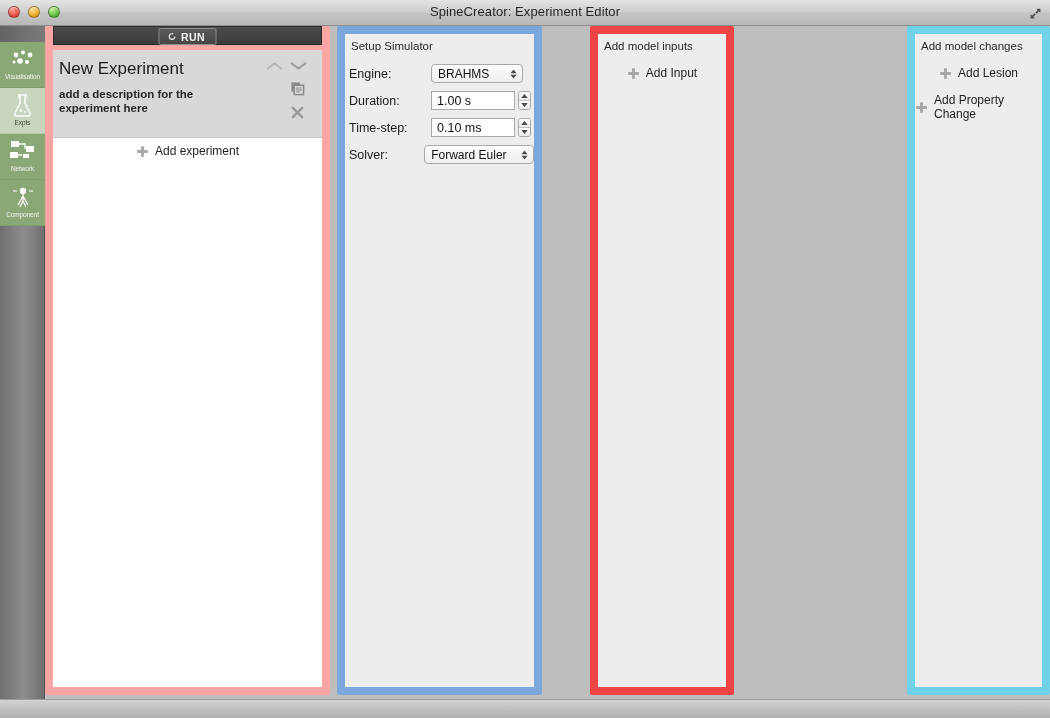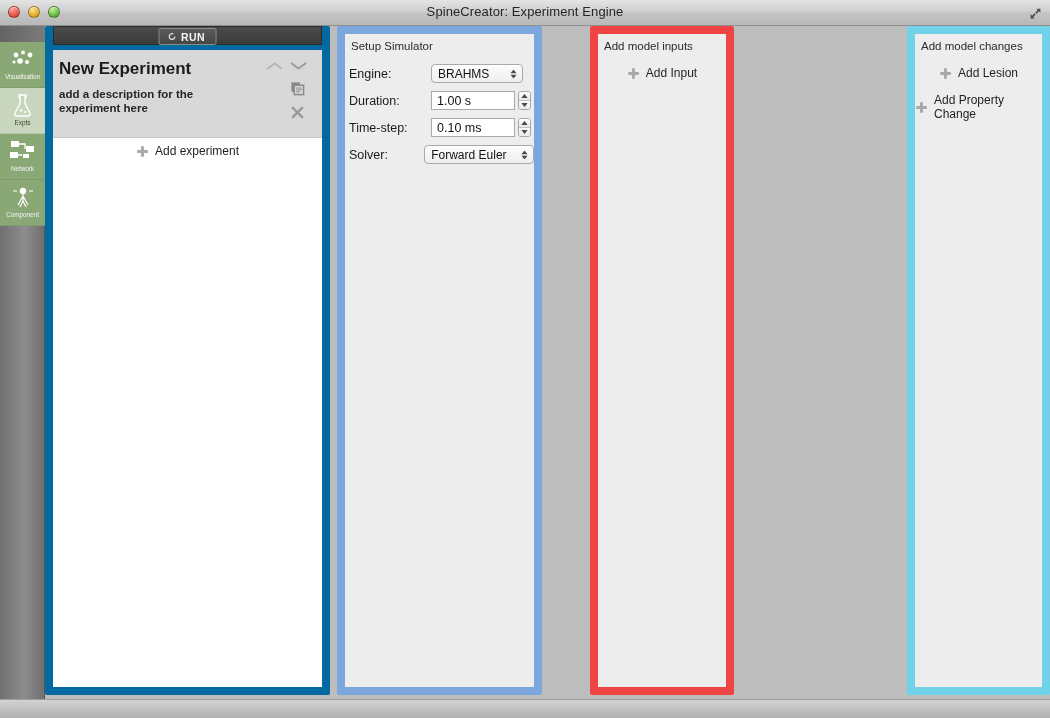--- a/index.html
+++ b/index.html
@@ -100,21 +100,21 @@
     position: absolute; inset: 8px;
     background: #ededed;
     overflow: hidden;
   }
   .panel-title {
     position: absolute; left: 6px; top: 6px;
     font-size: 11.5px; color: #2b2b2b;
   }
 
   
-  #panel-expts { left: 0; width: 285px; background: #0369a1; }
+  #panel-expts { left: 0; width: 285px; background: #fca5a5; }
   #panel-expts .panel-inner { inset: 8px; background: #ffffff; top: 24px; }
   .run-bar {
     position: absolute; left: 8px; right: 8px; top: 0; height: 19px;
     background: linear-gradient(to bottom, #4b4b4b, #3b3b3b);
     border: 1px solid #2c2c2c;
   }
   .run-btn {
     position: absolute; left: 50%; transform: translateX(-50%); top: 1px;
     height: 17px; padding: 0 11px 0 8px;
     background: linear-gradient(to bottom, #5a5a5a, #464646);
@@ -126,21 +126,21 @@
   }
   .run-glyph { width: 9px; height: 9px; color: #e9e9e9; }
 
   .exp-card {
     position: absolute; left: 0; right: 0; top: 0; height: 88px;
     background: #d8d8d8;
     border-bottom: 1px solid #c3c3c3;
   }
   .exp-name {
     position: absolute; left: 6px; top: 9px;
-    font-size: 17px; color: #1c1c1c; font-weight: 700;
+    font-size: 17px; color: #1c1c1c; font-weight: 400;
   }
   .exp-desc {
     position: absolute; left: 6px; top: 37px; width: 195px;
     font-size: 11.5px; color: #272727; line-height: 14px; font-weight: bold;
   }
   .exp-actions { position: absolute; right: 6px; top: 5px; width: 50px; height: 78px; }
   .chev { position: absolute; width: 17px; height: 12px; }
   .chev.up   { left: 0px;  top: 5px;  color: #b6b6b6; }
   .chev.down { left: 24px; top: 5px;  color: #9b9b9b; }
   .copy-icon { position: absolute; left: 24px; top: 26px; width: 15px; height: 15px; color: #8a8a8a; }
@@ -231,21 +231,21 @@
     <span class="bg-colhead name">Name</span>
     <span class="bg-colhead value">Value</span>
   </div>
 
   <div class="titlebar">
     <div class="lights">
       <div class="light red"></div>
       <div class="light yellow"></div>
       <div class="light green"></div>
     </div>
-    <div class="title-text">SpineCreator: Experiment Engine</div>
+    <div class="title-text">SpineCreator: Experiment Editor</div>
     <svg class="expand-icon" viewBox="0 0 16 16">
       <path d="M9 2h5v5l-1.8-1.8-3 3-1.4-1.4 3-3z" fill="currentColor"></path>
       <path d="M7 14H2V9l1.8 1.8 3-3 1.4 1.4-3 3z" fill="currentColor"></path>
     </svg>
   </div>
 
   <div class="workspace">
 
     <div class="rail">
       <div class="rail-top"></div>

